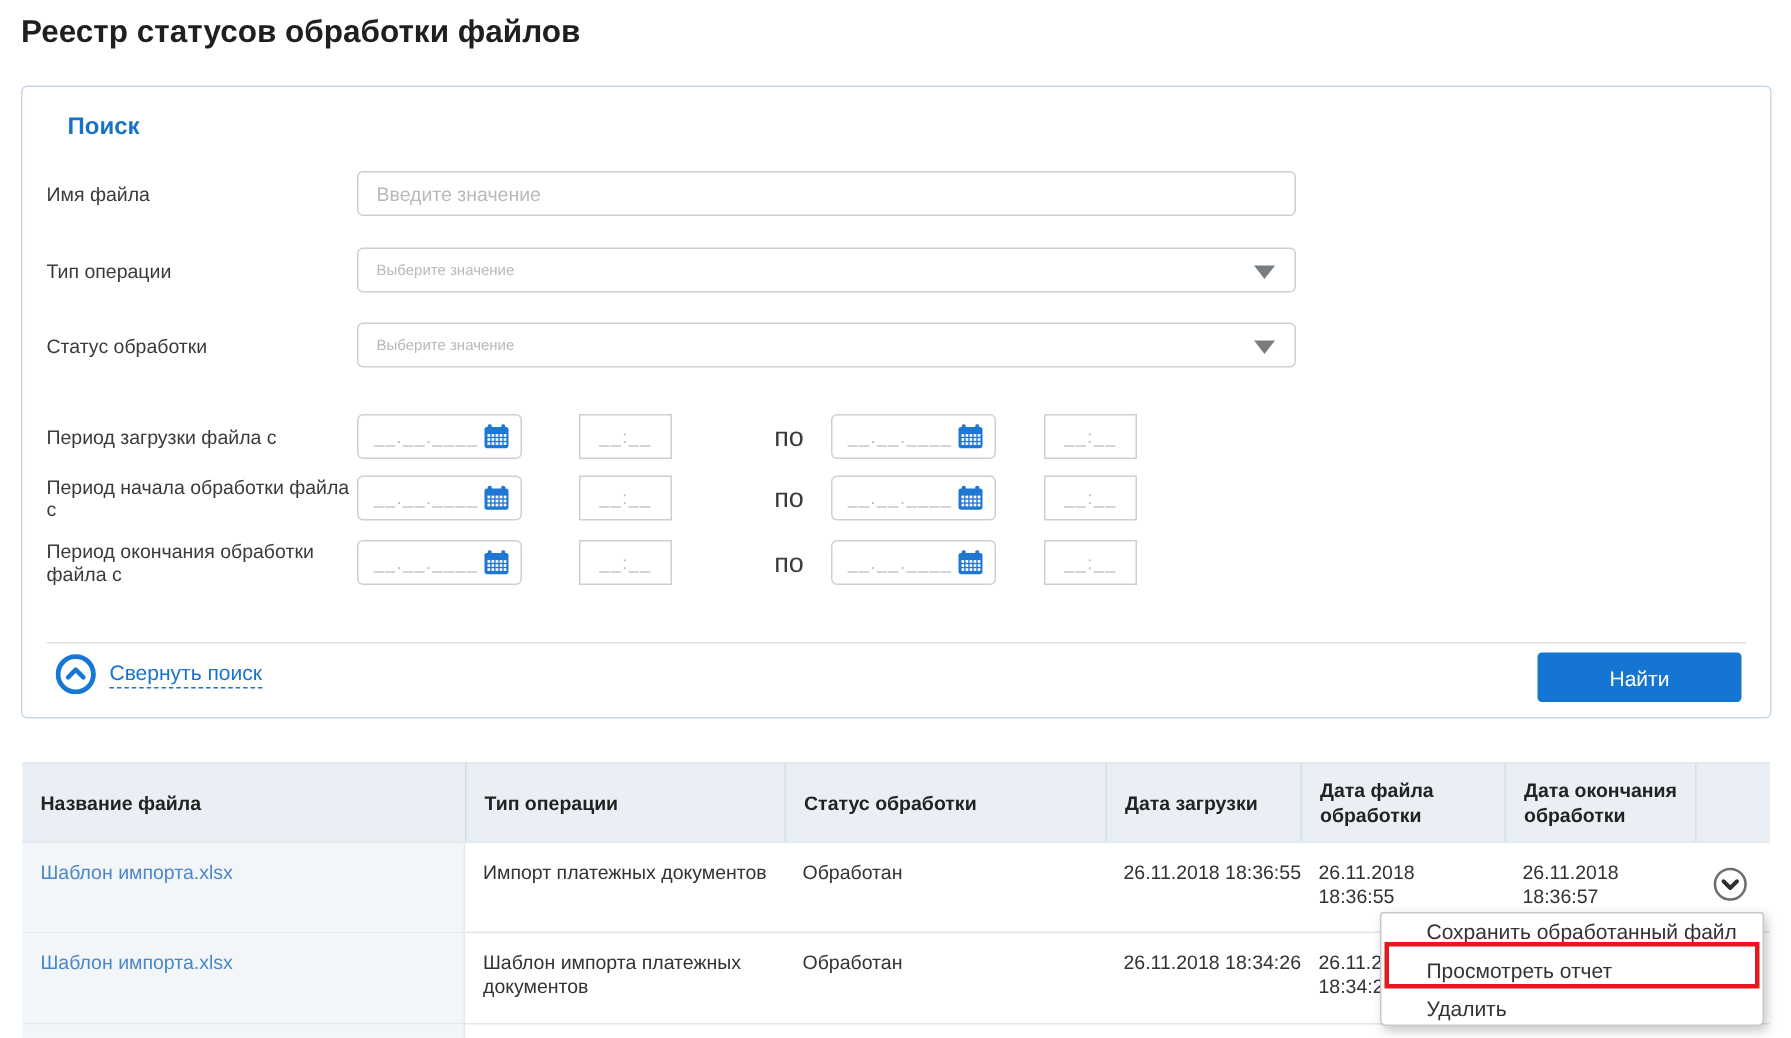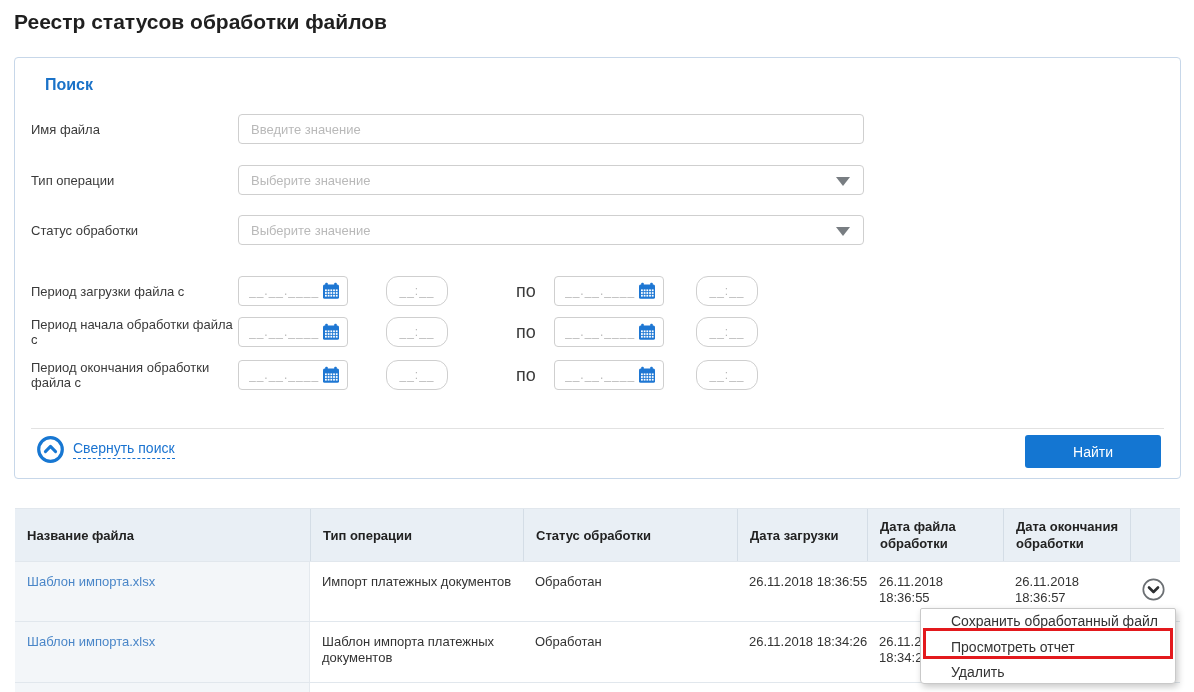--- a/index.html
+++ b/index.html
@@ -19,33 +19,33 @@
   .panel-title { position:absolute; left:30px; top:18px; font-size:16px; font-weight:bold; color:#1a72c8; }
   .frow { position:absolute; left:16px; display:flex; align-items:center; }
   .flabel { width:207px; text-align:left; margin-right:0; font-size:13px; color:#3a3a3a; line-height:15px; }
   .tinput, .selectbox {
     width:626px; height:30px; border:1px solid #cfcfcf; border-radius:4px;
     font-family:"Liberation Sans",sans-serif; font-size:13px; color:#444; background:#fff;
   }
   .tinput { padding:0 12px; outline:none; }
   .tinput::placeholder, .dinput::placeholder, .tminput::placeholder { color:#b9b9b9; opacity:1; }
   .selectbox { position:relative; display:flex; align-items:center; padding:0 30px 0 12px; cursor:pointer; }
-  .sel-ph { color:#b9b9b9; font-size:13px; }
+  .sel-ph { color:#b9b9b9; font-size:10px; }
   .caret {
     position:absolute; right:13px; top:11px; width:0; height:0;
     border-left:7px solid transparent; border-right:7px solid transparent; border-top:9px solid #787d82;
   }
   .dwrap { position:relative; width:110px; height:30px; }
   .dinput {
     width:110px; height:30px; border:1px solid #cfcfcf; border-radius:4px;
     padding:0 28px 0 10px; font-size:12px; letter-spacing:1px; outline:none;
   }
   .cal { position:absolute; right:8px; top:6px; width:18px; height:18px; cursor:pointer; }
   .tminput {
-    width:62px; height:30px; border:1px solid #cfcfcf; border-radius:12px;
+    width:62px; height:30px; border:1px solid #cfcfcf; border-radius:0;
     text-align:center; font-size:12px; letter-spacing:1px; outline:none;
   }
   .ml38 { margin-left:38px; } .ml58 { margin-left:58px; } .ml8 { margin-left:8px; } .ml32 { margin-left:32px; }
   .to-label { width:40px; text-align:center; font-size:18px; color:#3a3a3a; }
   .divider { position:absolute; left:16px; right:16px; top:370px; height:1px; background:#e2e2e2; }
   .collapse { position:absolute; left:22px; top:378px; display:flex; align-items:center; cursor:pointer; }
   .collapse-ic { width:27px; height:27px; margin-right:9px; }
   .collapse-txt {
     font-size:14px; color:#1a73d0; border-bottom:1px dashed #1a73d0; padding-bottom:2px;
   }

